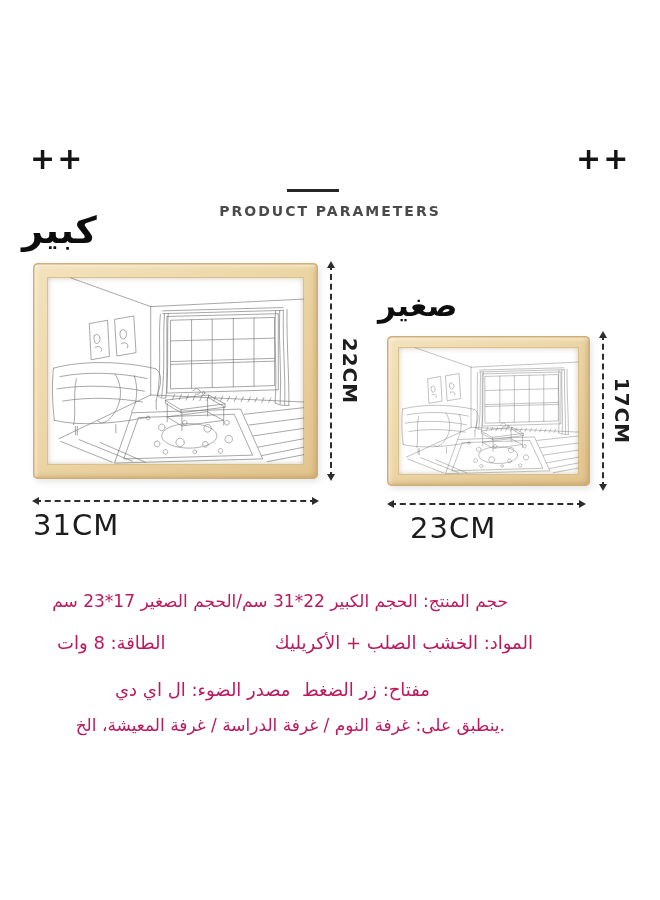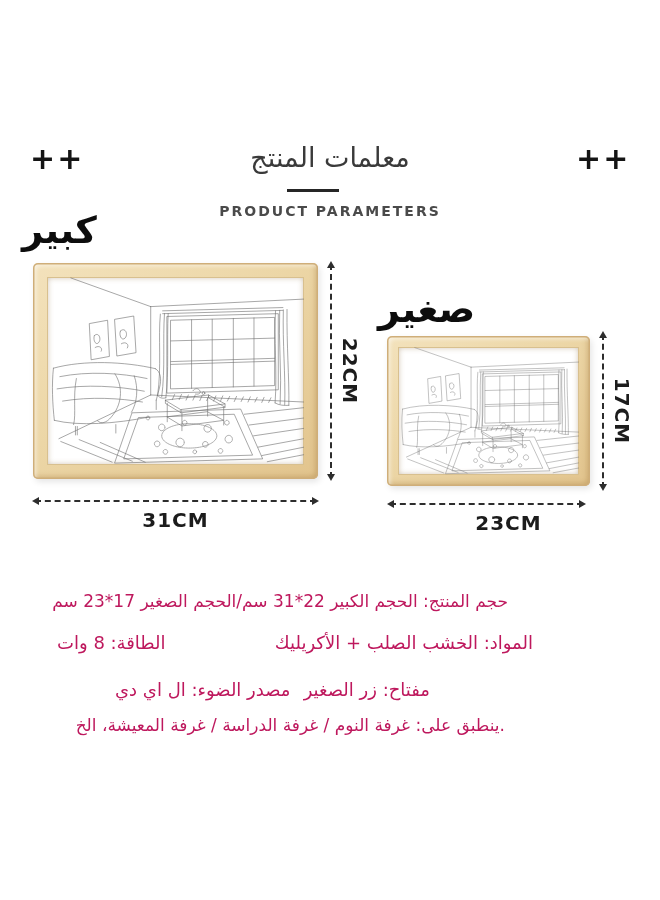--- a/index.html
+++ b/index.html
@@ -30,22 +30,22 @@
   
   .dash-v{position:absolute;width:0;border-left:2px dashed #2d2d2d;}
   .dash-h{position:absolute;height:0;border-top:2px dashed #2d2d2d;}
   .arr{position:absolute;width:0;height:0;border:4px solid transparent;}
   .arr-up{border-bottom:7px solid #2d2d2d;border-top:none;}
   .arr-down{border-top:7px solid #2d2d2d;border-bottom:none;}
   .arr-left{border-right:7px solid #2d2d2d;border-left:none;}
   .arr-right{border-left:7px solid #2d2d2d;border-right:none;}
   .dim-label-v{position:absolute;writing-mode:vertical-rl;font-size:20px;font-weight:bold;
                color:#1c1c1c;letter-spacing:1px;top:50%;transform:translateY(-50%);}
-  .dim-label-h{position:absolute;font-size:20px;font-weight:bold;color:#1c1c1c;
-               letter-spacing:1px;text-align:center;width:100%;}
+  .dim-label-h{position:absolute;font-size:29px;font-weight:normal;color:#1c1c1c;
+               letter-spacing:1px;width:100%;}
 
   
   .spec{position:absolute;direction:rtl;white-space:nowrap;color:#be185d;}
   .spec-sm{font-size:17px;}
   .spec-md{font-size:18px;}
 
   .hidden-defs{position:absolute;width:0;height:0;overflow:hidden;}
 </style>
 </head>
 <body>
@@ -149,21 +149,20 @@
         <path d="M116,352 L214,394"></path>
       </g>
     </symbol>
   </defs>
 </svg>
 
 <div class="canvas">
 
   <div class="abs plus" style="left:30px;top:144px;">++</div>
   <div class="abs plus" style="left:576px;top:144px;">++</div>
-  <div class="abs title-ar" style="top:142px;">معلمات المنتج</div>
   <div class="abs title-underline" style="top:189px;"></div>
   <div class="abs size-name" style="left:22px;top:212px;font-size:37px;">كبير</div>
 
   <div class="abs title-en" style="top:203px;">PRODUCT PARAMETERS</div>
 
   <div class="abs frame" style="left:33px;top:263px;width:285px;height:216px;">
     <div class="mat" style="left:14px;top:14px;right:14px;bottom:14px;">
       <svg viewBox="0 0 560 400" preserveAspectRatio="none">
           <use href="#room"></use>
         </svg>
@@ -177,21 +176,21 @@
     <div class="dim-label-v" style="left:16px;">22CM</div>
   </div>
 
   <div class="abs" style="left:33px;top:493px;width:285px;height:46px;">
     <div class="dash-h" style="top:7px;left:2px;right:2px;"></div>
     <span class="arr arr-left" style="left:-1px;top:4px;"></span>
     <span class="arr arr-right" style="right:-1px;top:4px;"></span>
     <div class="dim-label-h" style="top:15px;">31CM</div>
   </div>
 
-  <div class="abs size-name" style="left:378px;top:290px;font-size:38px;">صغير</div>
+  <div class="abs size-name" style="left:378px;top:290px;font-size:31px;">صغير</div>
 
   <div class="abs frame" style="left:387px;top:336px;width:203px;height:150px;">
     <div class="mat" style="left:11px;top:11px;right:11px;bottom:11px;">
       <svg viewBox="0 0 560 400" preserveAspectRatio="none">
           <use href="#room"></use>
         </svg>
     </div>
   </div>
 
   <div class="abs" style="left:594px;top:332px;width:42px;height:158px;">
@@ -204,17 +203,17 @@
   <div class="abs" style="left:388px;top:496px;width:197px;height:46px;">
     <div class="dash-h" style="top:7px;left:2px;right:2px;"></div>
     <span class="arr arr-left" style="left:-1px;top:4px;"></span>
     <span class="arr arr-right" style="right:-1px;top:4px;"></span>
     <div class="dim-label-h" style="top:15px;transform:translateX(22px);">23CM</div>
   </div>
 
   <div class="spec spec-sm" style="right:152px;top:591px;">حجم المنتج: الحجم الكبير 22*31 سم/الحجم الصغير 17*23 سم</div>
   <div class="spec spec-md" style="right:127px;top:632px;">المواد: الخشب الصلب + الأكريليك</div>
   <div class="spec spec-md" style="left:57px;top:632px;">الطاقة: 8 وات</div>
-  <div class="spec spec-md" style="right:230px;top:679px;">مفتاح: زر الصغير</div>
+  <div class="spec spec-md" style="right:230px;top:679px;">مفتاح: زر الضغط</div>
   <div class="spec spec-md" style="left:115px;top:679px;">مصدر الضوء: ال اي دي</div>
   <div class="spec spec-sm" style="right:155px;top:715px;">.ينطبق على: غرفة النوم / غرفة الدراسة / غرفة المعيشة، الخ</div>
 
 </div>
 
 </body></html>

